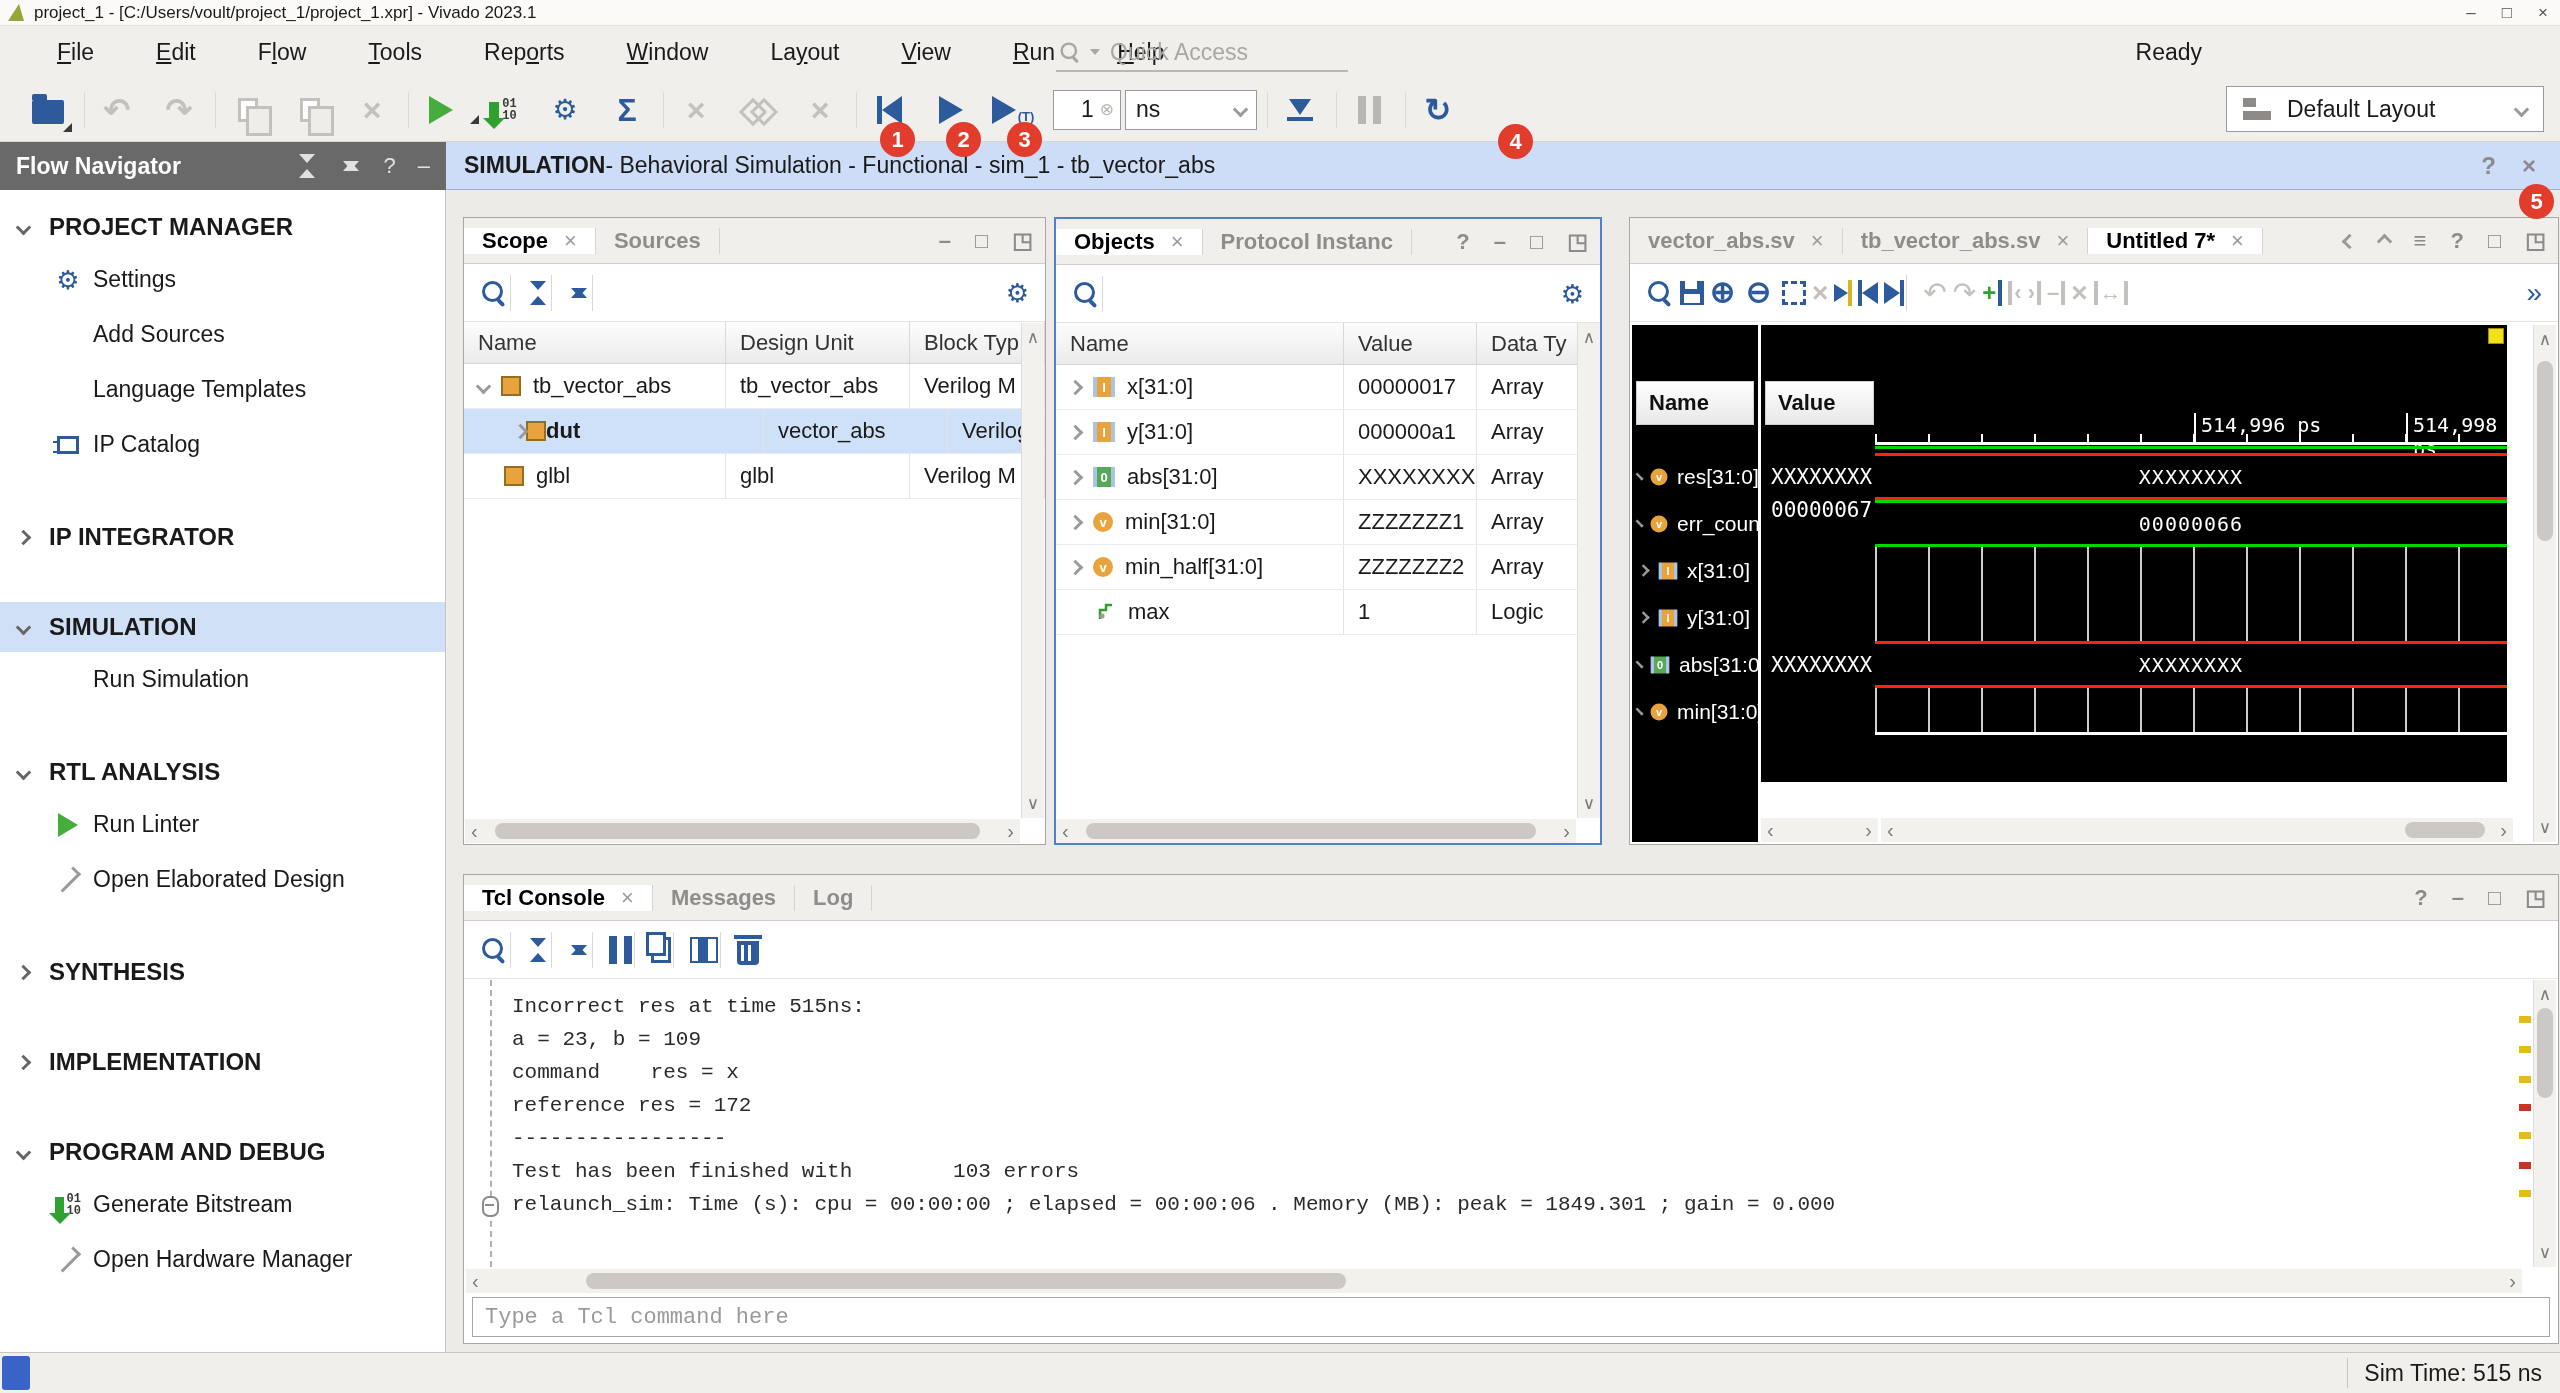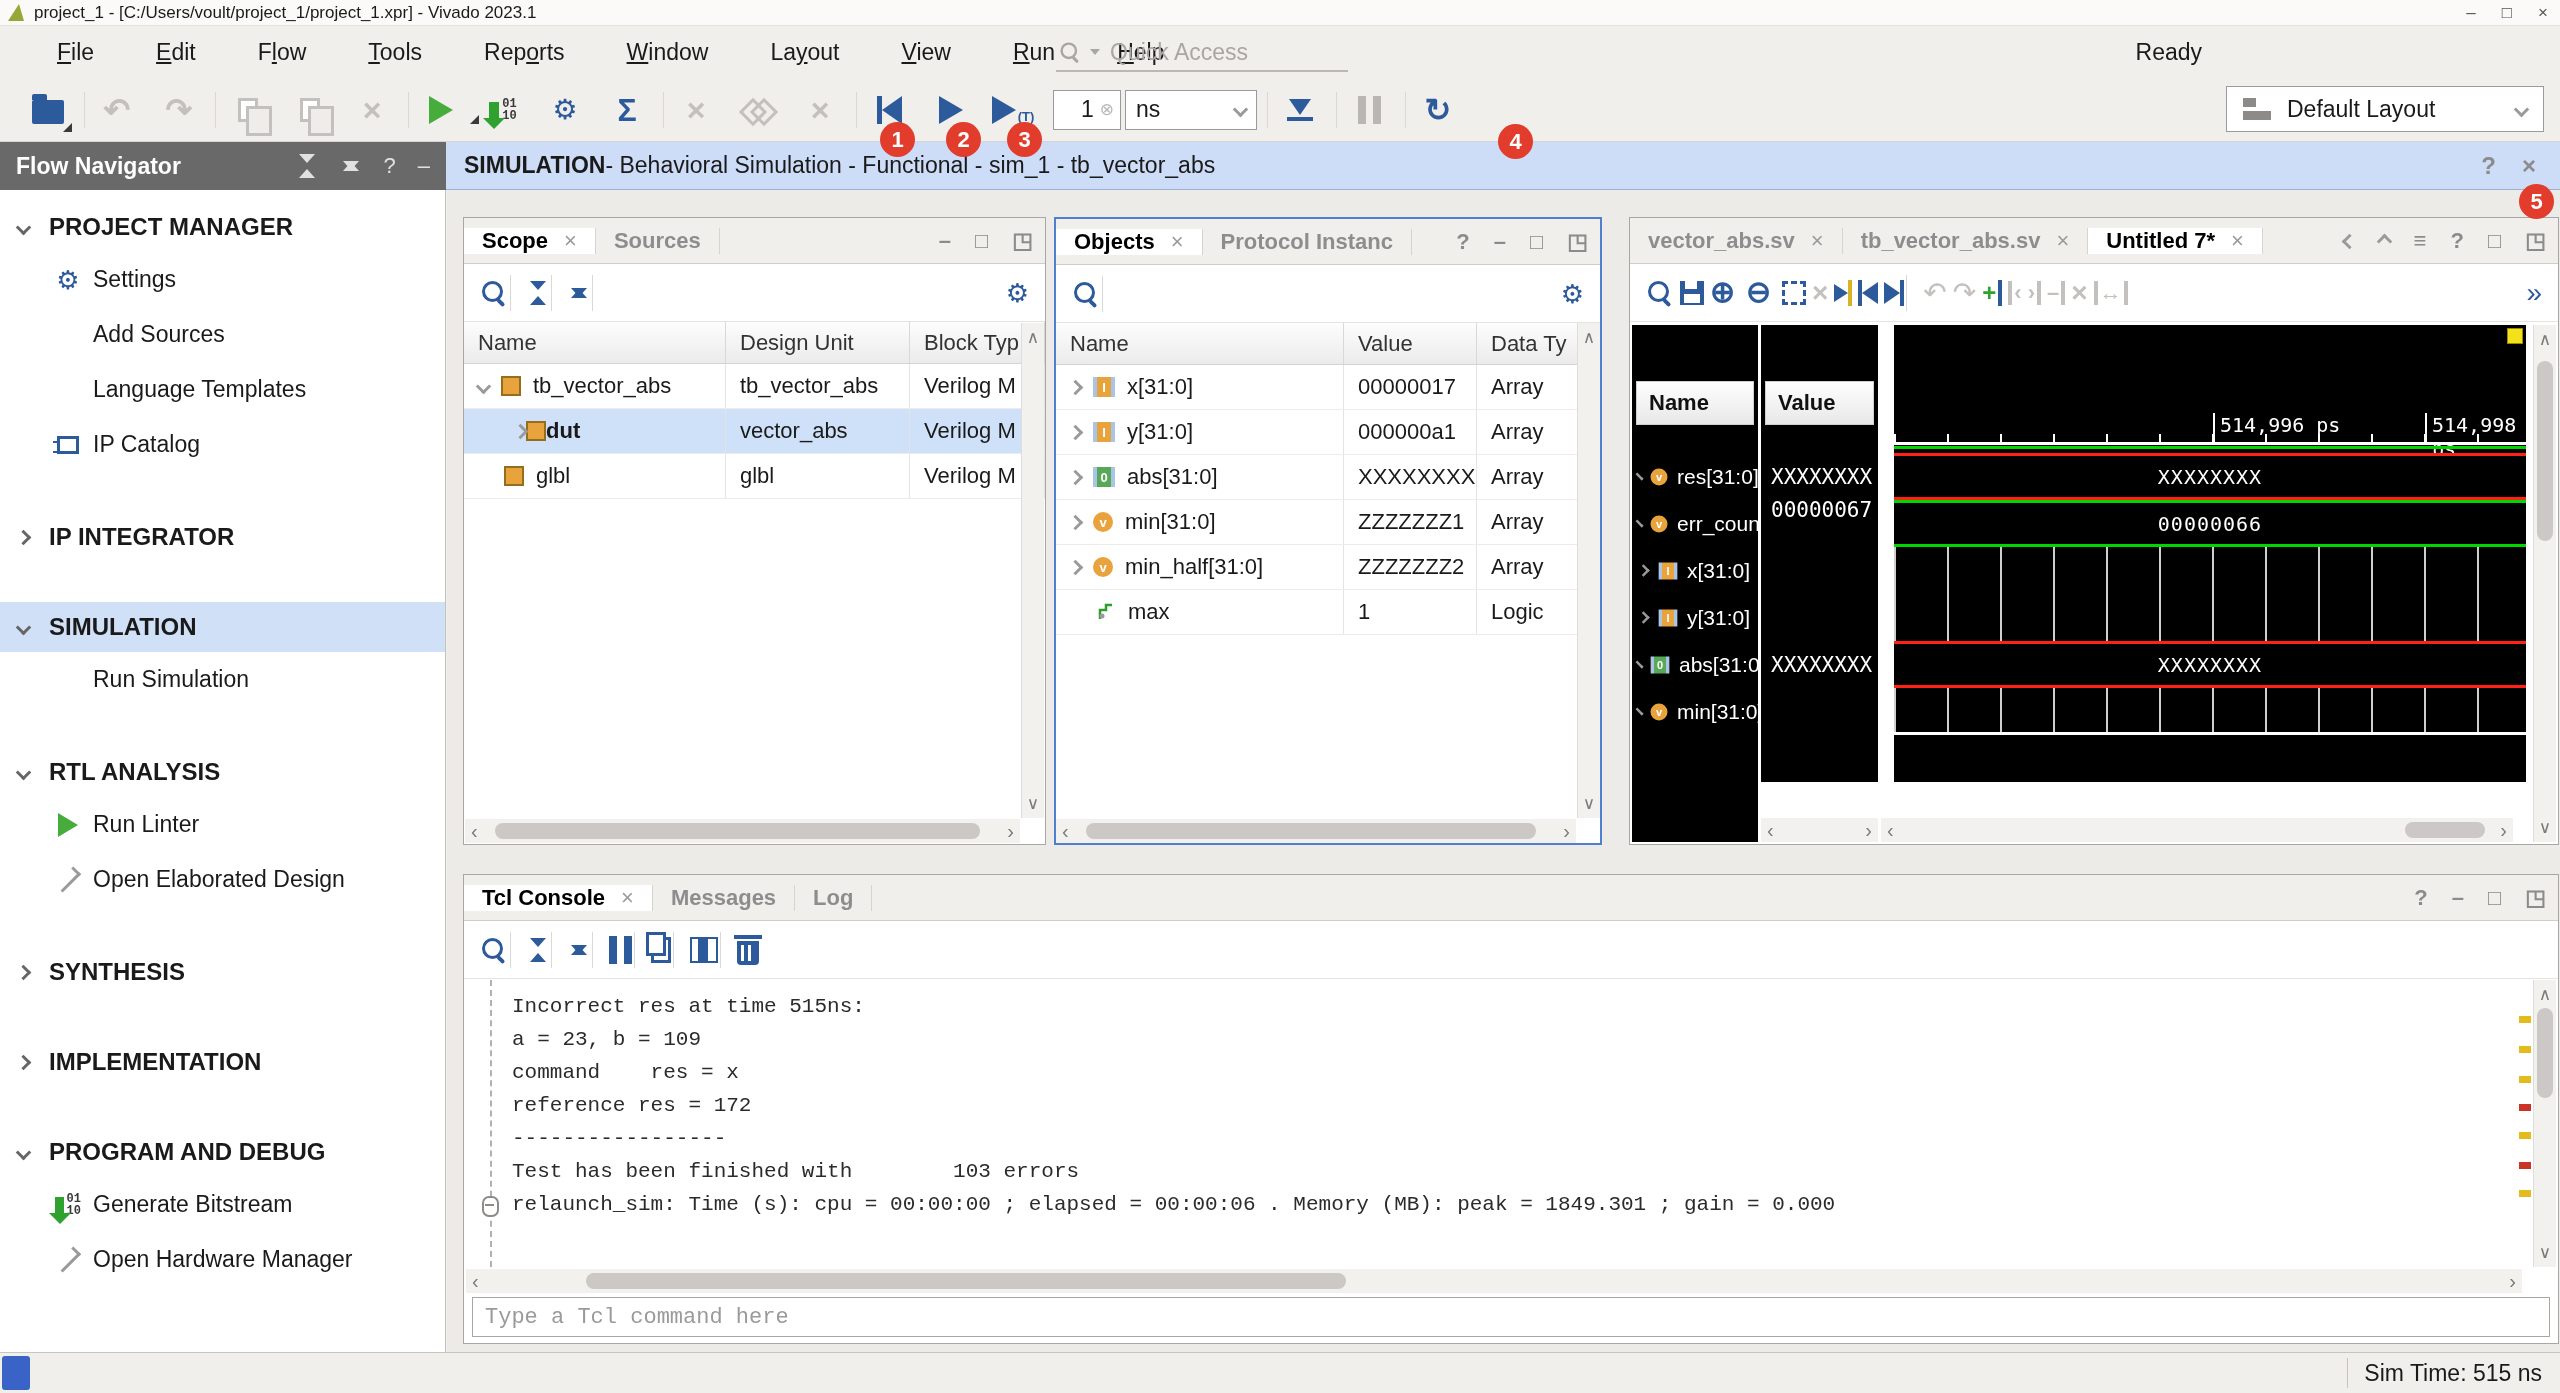--- a/index.html
+++ b/index.html
@@ -135,21 +135,21 @@
   .scope{left:16px;top:27px;width:583px;height:628px;}
   .objects{left:607px;top:27px;width:548px;height:628px;border:2px solid #4f80d0;}
   .wave{left:1182px;top:27px;width:930px;height:628px;}
   .tcl{left:16px;top:684px;width:2096px;height:470px;}
 
   
   .wv-body{position:absolute;left:0;top:105px;right:0;bottom:0;background:#fff;}
   .wv-col{position:absolute;top:2px;background:#000;}
   .wv-namecol{left:2px;width:126px;bottom:2px;}
   .wv-valcol{left:131px;width:117px;height:457px;}
-  .wv-plot{left:264px;width:632px;height:457px;}
+  .wv-plot{left:245px;width:632px;height:457px;}
   .wv-colhead{position:absolute;top:56px;left:4px;right:4px;height:44px;background:linear-gradient(#fefefe,#e8e8e8);border:1px solid #cfcfcf;display:flex;align-items:center;padding-left:12px;font-size:22px;font-weight:bold;color:#111;}
   .wv-nrow{position:absolute;left:0;right:0;height:47px;display:flex;align-items:center;gap:8px;padding-left:6px;color:#fff;font-size:21px;white-space:nowrap;overflow:hidden;}
   .wv-vrow{position:absolute;left:0;right:0;height:47px;display:flex;align-items:center;padding-left:10px;color:#fff;font-family:"DejaVu Sans Mono",monospace;font-size:21px;}
   .wv-row{position:absolute;left:0;right:0;height:47px;}
   .bus-red{border-top:3px solid #ff2016;border-bottom:3px solid #ff2016;background:#000;display:flex;align-items:center;justify-content:center;}
   .bus-green{border-top:3px solid #00d600;border-bottom:3px solid #00d600;background:#000;display:flex;align-items:center;justify-content:center;}
   .bus-label{color:#fff;font-family:"DejaVu Sans Mono",monospace;font-size:20px;letter-spacing:1px;}
   .grid-row{background-image:repeating-linear-gradient(90deg,#cfcfcf 0 2px,transparent 2px 53px);}
   .grid-row.end{border-bottom:3px solid #fff;}
   .wv-ruler{position:absolute;left:0;right:0;top:86px;height:34px;border-bottom:3px solid #fff;}
@@ -471,21 +471,21 @@
           <div class="trow">
             <div class="cell" style="width: 262px; gap: 12px; padding-left: 14px;">
               <span class="cv gray "></span>
               <span class="chip-icon"></span>
               <span>tb_vector_abs</span>
             </div>
             <div class="cell" style="width: 184px;">tb_vector_abs</div>
             <div class="cell" style="flex: 1 1 0%;">Verilog M</div>
           </div>
           <div class="trow selected">
-            <div class="cell" style="width: 262px; gap: 0; padding-left: 51px;">
+            <div class="cell" style="width: 300px; gap: 0; padding-left: 51px;">
               <span class="cv gray r"></span>
               <span class="chip-icon"></span>
               <span style="font-weight: bold;">dut</span>
             </div>
             <div class="cell" style="width: 184px;">vector_abs</div>
             <div class="cell" style="flex: 1 1 0%;">Verilog M</div>
           </div>
           <div class="trow">
             <div class="cell" style="width: 262px; gap: 12px; padding-left: 14px;">
               <span style="width: 14px;"></span>

